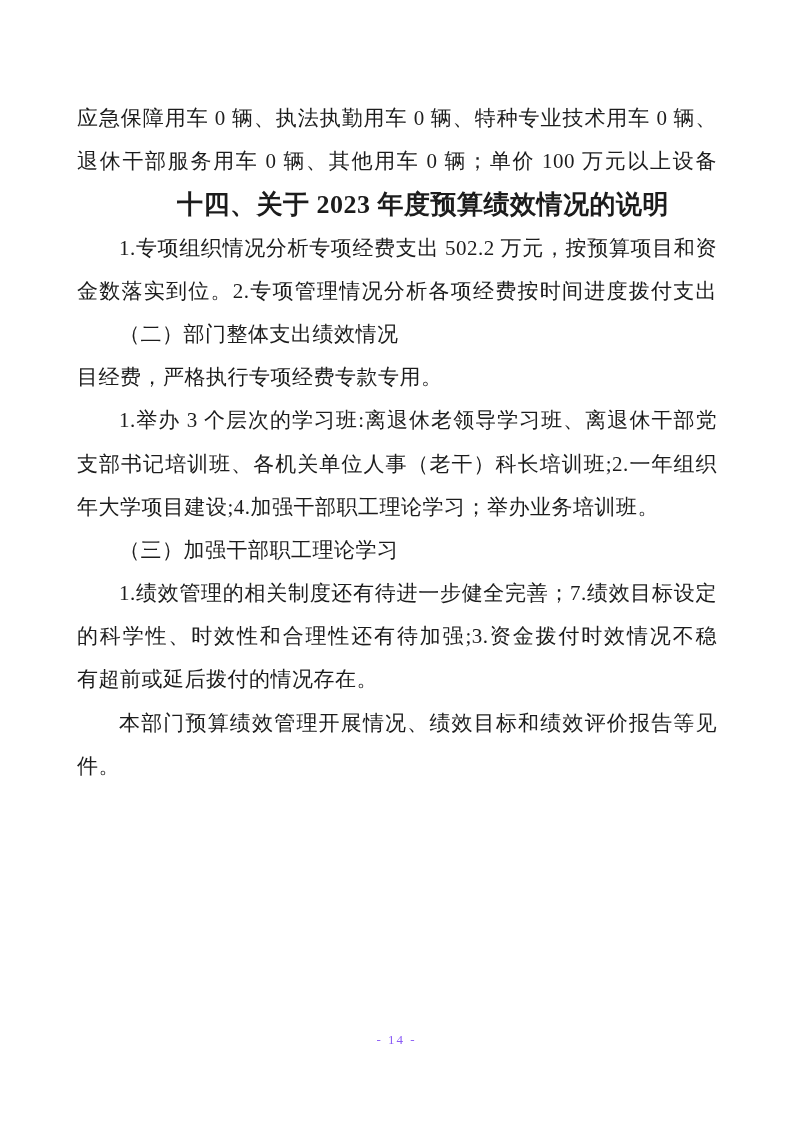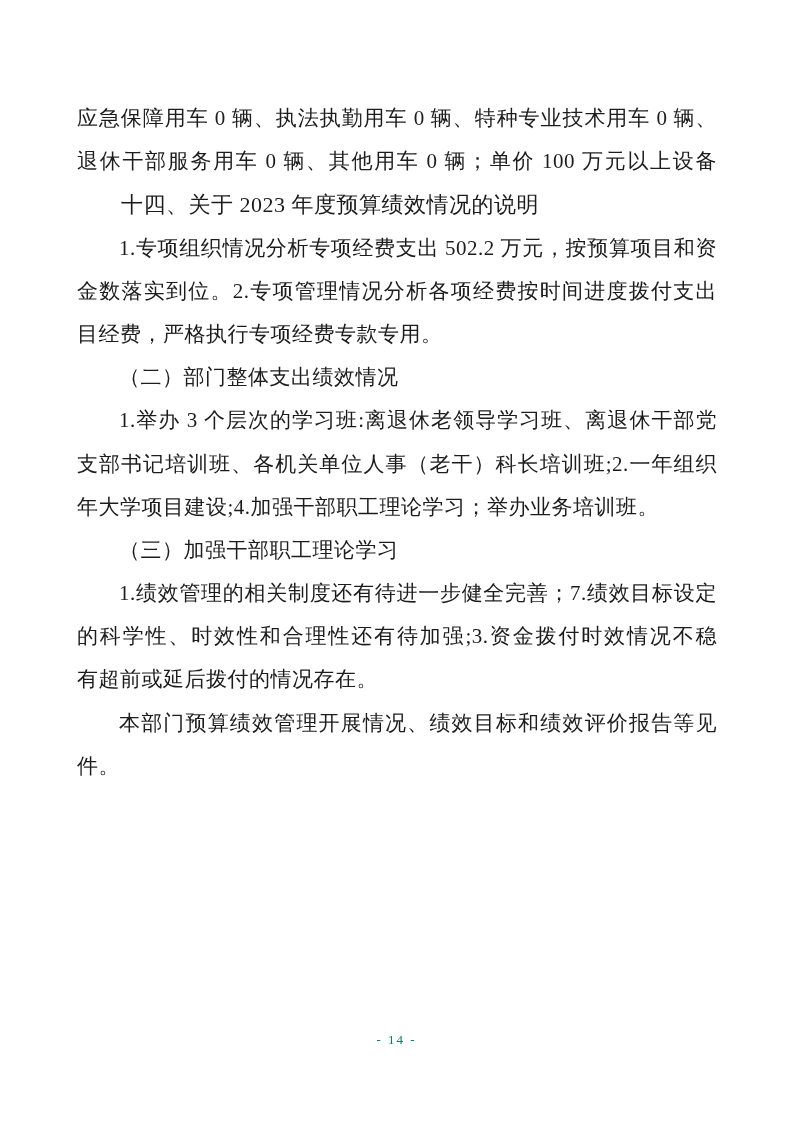--- a/index.html
+++ b/index.html
@@ -25,56 +25,57 @@
   }
   .line {
     font-size: 21px;
     height: 43.2px;
     line-height: 43.2px;
     overflow: hidden;
     text-align: left;
     letter-spacing: 0.5px;
   }
   .line.bold {
-    font-weight: normal;
-    font-size: 22px;
+    font-weight: bold;
+    font-size: 26px;
     letter-spacing: 0.5px;
+    text-align: center;
   }
   .line.indent {
     text-indent: 2em;
   }
   .line.fill {
     text-align: justify;
     text-align-last: justify;
   }
   .footer {
     position: absolute;
     top: 1032px;
     left: 0;
     width: 100%;
     text-align: center;
     font-size: 13px;
     letter-spacing: 2px;
-    color: #0f766e;
+    color: #8b5cf6;
     font-family: "Liberation Serif", "DejaVu Serif", serif;
   }
 </style>
 </head>
 <body>
 
 <div class="page">
   <div class="content">
 
   <div class="line fill">应急保障用车 0 辆、执法执勤用车 0 辆、特种专业技术用车 0 辆、离</div>
       <div class="line fill">退休干部服务用车 0 辆、其他用车 0 辆；单价 100 万元以上设备（不</div>
       <div class="line bold indent">十四、关于 2023 年度预算绩效情况的说明</div>
       <div class="line indent fill">1.专项组织情况分析专项经费支出 502.2 万元，按预算项目和资</div>
       <div class="line fill">金数落实到位。2.专项管理情况分析各项经费按时间进度拨付支出项</div>
+      <div class="line indent">（二）部门整体支出绩效情况</div>
       <div class="line">目经费，严格执行专项经费专款专用。</div>
-      <div class="line indent">（二）部门整体支出绩效情况</div>
       <div class="line indent fill">1.举办 3 个层次的学习班:离退休老领导学习班、离退休干部党</div>
       <div class="line fill">支部书记培训班、各机关单位人事（老干）科长培训班;2.一年组织一</div>
       <div class="line">年大学项目建设;4.加强干部职工理论学习；举办业务培训班。</div>
       <div class="line indent">（三）加强干部职工理论学习</div>
       <div class="line indent fill">1.绩效管理的相关制度还有待进一步健全完善；7.绩效目标设定</div>
       <div class="line fill">的科学性、时效性和合理性还有待加强;3.资金拨付时效情况不稳定，</div>
       <div class="line">有超前或延后拨付的情况存在。</div>
       <div class="line indent fill">本部门预算绩效管理开展情况、绩效目标和绩效评价报告等见附</div>
       <div class="line">件。</div>
     </div>

